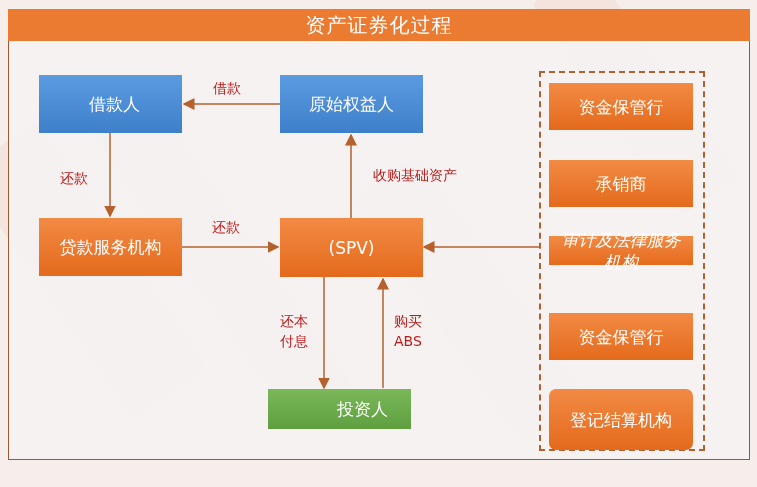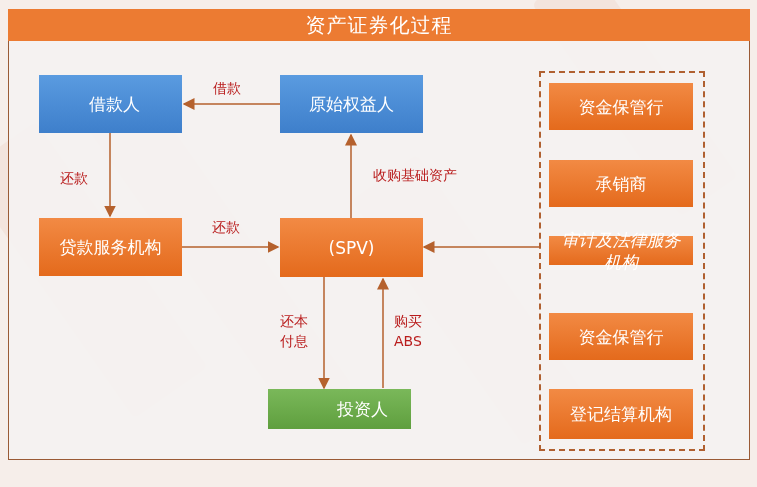--- a/index.html
+++ b/index.html
@@ -101,15 +101,15 @@
 </div>
 <div class="box orange" style="left:549px;top:160px;width:144px;height:47px;">
   <span>承销商</span>
 </div>
 <div class="box orange" style="left:549px;top:236px;width:144px;height:29px;padding:0 8px;font-style:italic;">
   <span>审计及法律服务机构</span>
 </div>
 <div class="box orange" style="left:549px;top:313px;width:144px;height:47px;">
   <span>资金保管行</span>
 </div>
-<div class="box orange" style="left:549px;top:389px;width:144px;height:50px;">
+<div class="box orange" style="left:549px;top:389px;width:144px;height:61px;border-radius:7px;">
   <span>登记结算机构</span>
 </div>
 
 </body></html>

